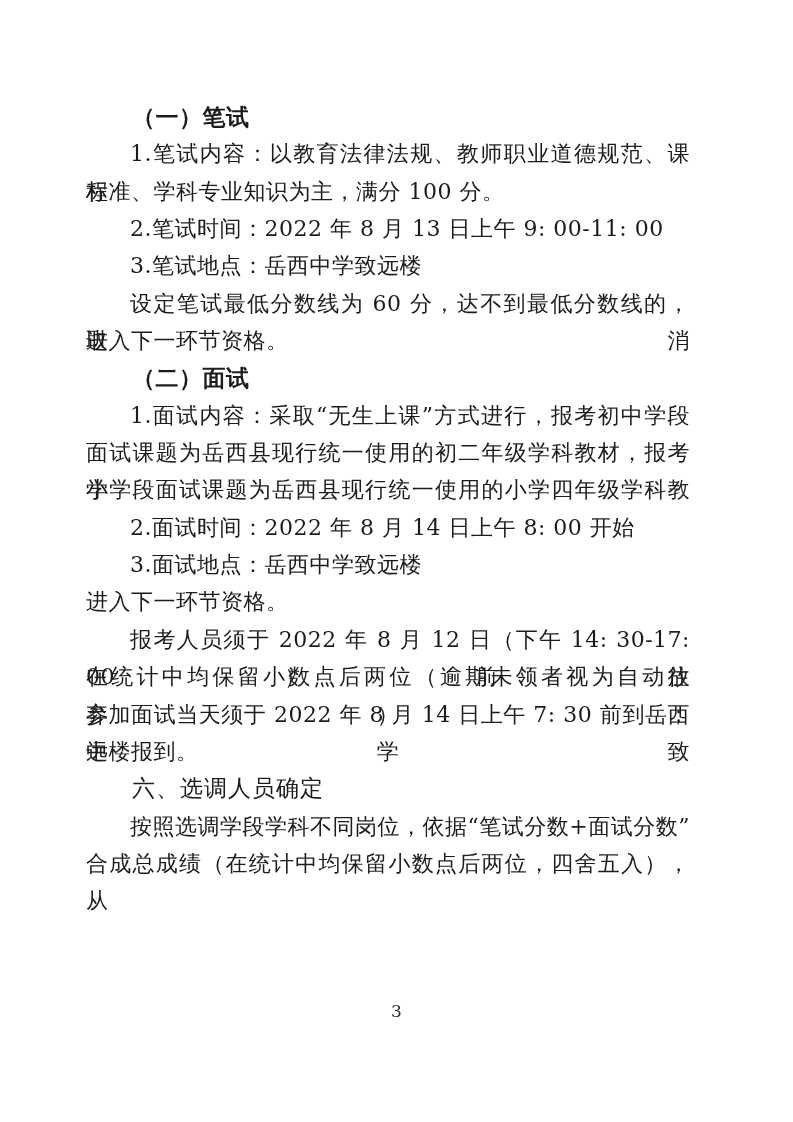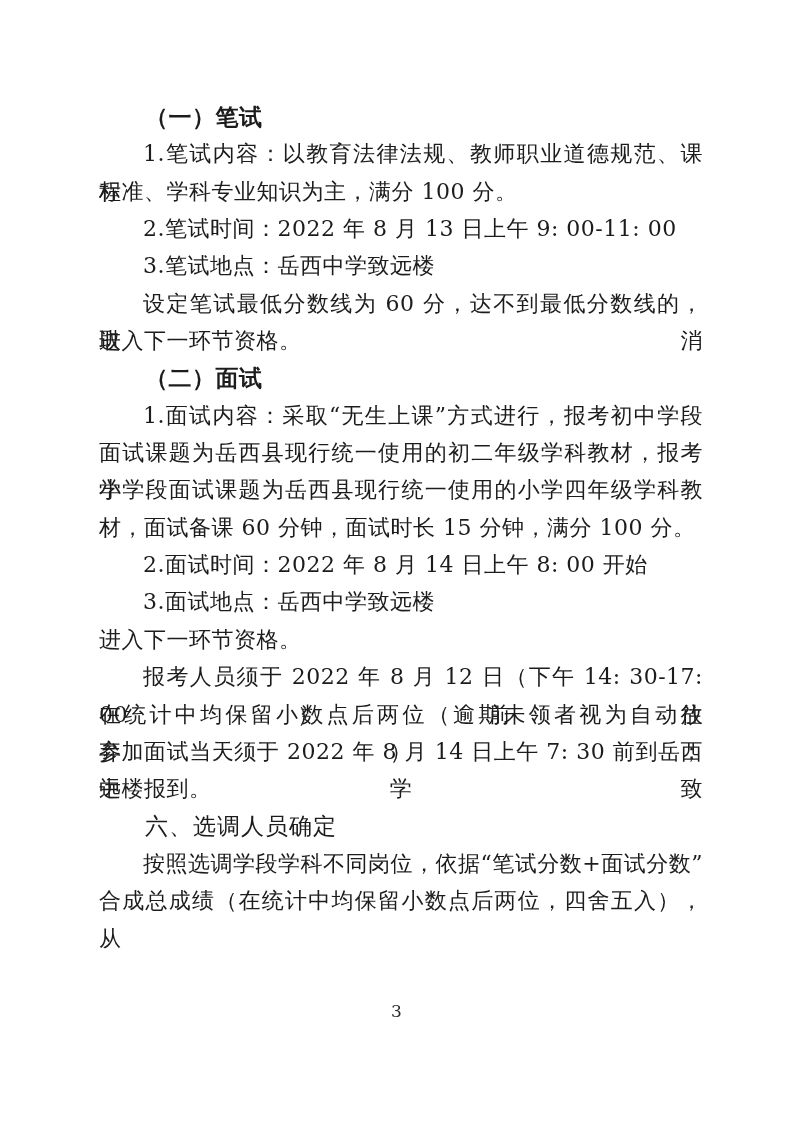--- a/index.html
+++ b/index.html
@@ -11,21 +11,21 @@
     position: relative;
     width: 793px;
     height: 1122px;
     background: #ffffff;
     color: #1c1c1c;
     font-family: "DejaVu Serif", serif;
     overflow: hidden;
   }
   .doc-body {
     position: absolute;
-    left: 99px;
+    left: 86px;
     top: 98px;
     width: 604px;
   }
   .line {
     font-size: 22px;
     line-height: 37.35px;
     height: 37.35px;
     letter-spacing: 0.5px;
     text-align: left;
     overflow: visible;
@@ -69,21 +69,20 @@
       <div class="line indent justify">1.笔试内容：以教育法律法规、教师职业道德规范、课程</div>
       <div class="line">标准、学科专业知识为主，满分 100 分。</div>
       <div class="line indent">2.笔试时间：2022 年 8 月 13 日上午 9: 00-11: 00</div>
       <div class="line indent">3.笔试地点：岳西中学致远楼</div>
       <div class="line indent justify">设定笔试最低分数线为 60 分，达不到最低分数线的，取消</div>
       <div class="line">进入下一环节资格。</div>
       <div class="line h-kai indent">（二）面试</div>
       <div class="line indent justify">1.面试内容：采取“无生上课”方式进行，报考初中学段</div>
       <div class="line justify">面试课题为岳西县现行统一使用的初二年级学科教材，报考小</div>
       <div class="line justify">学学段面试课题为岳西县现行统一使用的小学四年级学科教</div>
-      <div class="line">材，面试备课 60 分钟，面试时长 15 分钟，满分 100 分。</div>
       <div class="line indent">2.面试时间：2022 年 8 月 14 日上午 8: 00 开始</div>
       <div class="line indent">3.面试地点：岳西中学致远楼</div>
       <div class="line">进入下一环节资格。</div>
       <div class="line indent justify">报考人员须于 2022 年 8 月 12 日（下午 14: 30-17: 00）前往</div>
       <div class="line justify">在统计中均保留小数点后两位（逾期未领者视为自动放弃）；</div>
       <div class="line justify">参加面试当天须于 2022 年 8 月 14 日上午 7: 30 前到岳西中学致</div>
       <div class="line">远楼报到。</div>
       <div class="line h-hei indent">六、选调人员确定</div>
       <div class="line indent justify">按照选调学段学科不同岗位，依据“笔试分数+面试分数”</div>
       <div class="line justify">合成总成绩（在统计中均保留小数点后两位，四舍五入），从</div>

